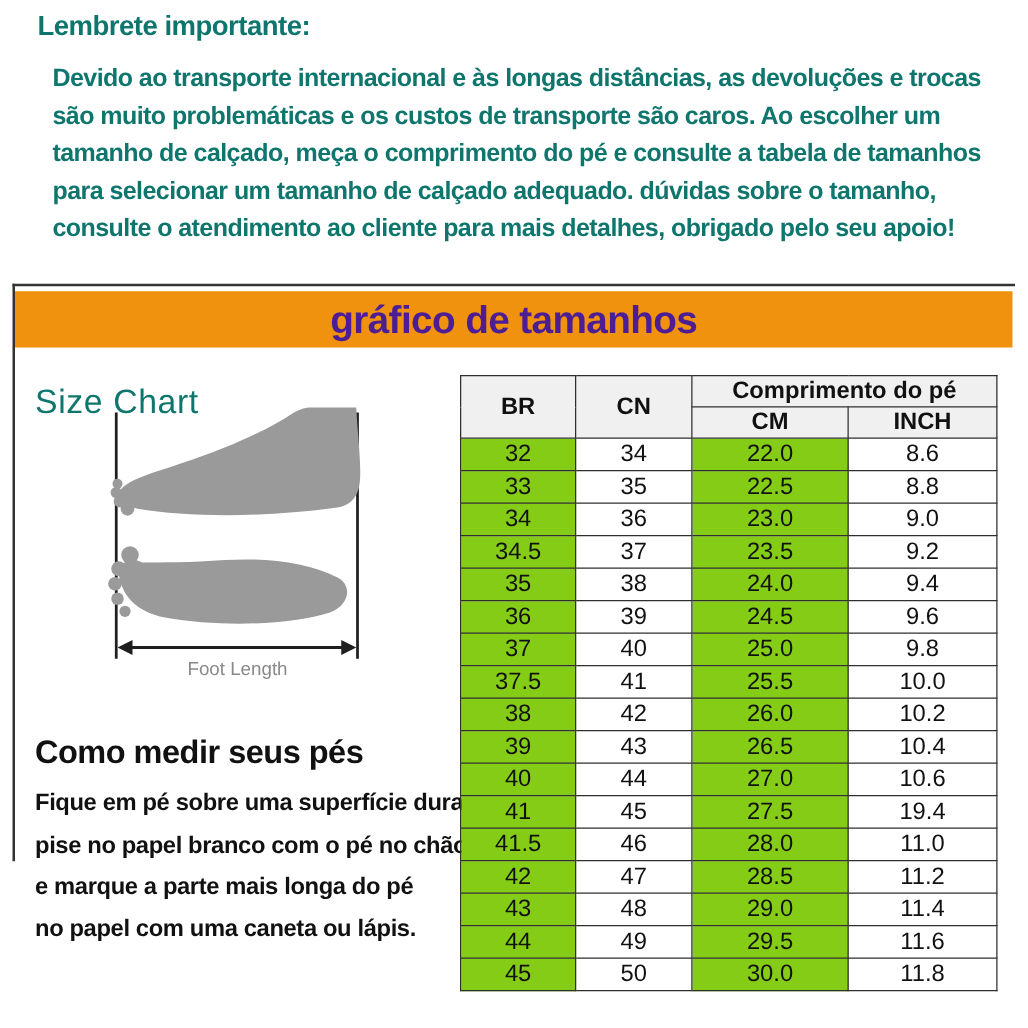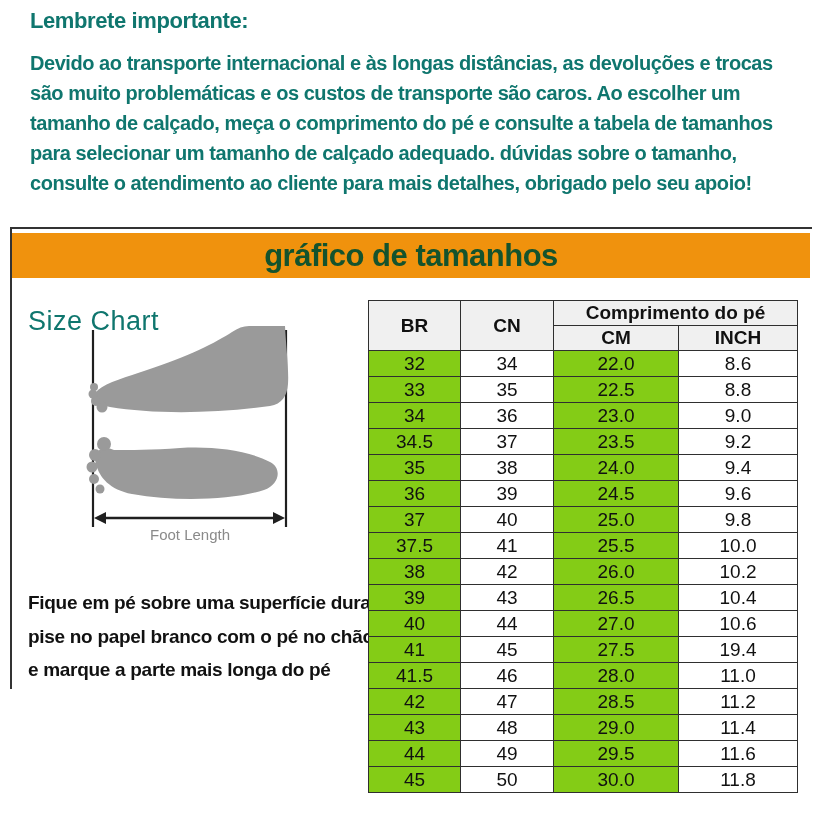--- a/index.html
+++ b/index.html
@@ -1,30 +1,30 @@
 <!DOCTYPE html>
 <html><head>
 <meta charset="utf-8">
 <style>
   html,body{margin:0;padding:0;background:#ffffff;}
   body{width:822px;height:822px;position:relative;font-family:"Liberation Sans",sans-serif;overflow:hidden;}
 
   
   .reminder{position:absolute;left:30px;top:8px;width:792px;}
   .reminder h1{margin:0;font-size:22px;font-weight:bold;letter-spacing:-0.4px;}
-  .reminder p{margin:14px 0 0 0;font-size:20px;font-weight:bold;line-height:30px;
+  .reminder p{margin:14px 0 0 12px;font-size:20px;font-weight:bold;line-height:30px;
               letter-spacing:-0.45px;white-space:pre-line;}
 
   
   .top-line{position:absolute;left:10px;top:227px;width:802px;height:2px;background:#333;}
   .left-line{position:absolute;left:10px;top:227px;width:2px;height:462px;background:#333;}
 
   .banner{position:absolute;left:12px;top:233px;width:798px;height:45px;background:#F0920D;
           display:flex;align-items:center;justify-content:center;}
-  .banner span{font-size:31px;font-weight:bold;color:#14532d;letter-spacing:-0.5px;}
+  .banner span{font-size:31px;font-weight:bold;color:#4c1d95;letter-spacing:-0.5px;}
 
   
   .diagram-label{position:absolute;left:28px;top:306px;font-size:27px;color:#0f766e;letter-spacing:0.5px;}
   .foot-svg{position:absolute;left:52px;top:322px;}
 
   
   .howto{position:absolute;left:28px;top:586px;width:345px;}
   .howto h2{margin:0 0 9px 0;font-size:26px;font-weight:bold;color:#111;letter-spacing:-0.4px;}
   .howto .line{font-size:19px;font-weight:bold;color:#111;line-height:33.5px;letter-spacing:-0.3px;white-space:nowrap;}
 
@@ -88,24 +88,26 @@
 
   <g stroke="#1f1f1f" fill="#1f1f1f">
     <line x1="48" y1="196" x2="227" y2="196" stroke-width="2.4"></line>
     <polygon points="42,196 54,190 54,202" stroke="none"></polygon>
     <polygon points="233,196 221,190 221,202" stroke="none"></polygon>
   </g>
   <text x="138" y="218" text-anchor="middle" font-size="15" fill="#8a8a8a" font-family="Liberation Sans, sans-serif">Foot Length</text>
 </svg>
 
 <div class="howto">
+  <h2>Como medir seus pés</h2>
   <div id="howto-lines">
       <div class="line">Fique em pé sobre uma superfície dura,</div>
       <div class="line">pise no papel branco com o pé no chão</div>
       <div class="line">e marque a parte mais longa do pé</div>
+      <div class="line">no papel com uma caneta ou lápis.</div>
     </div>
 </div>
 
 <table class="size">
   <colgroup>
     <col class="col-br">
       <col class="col-cn">
       <col class="col-cm">
       <col class="col-inch">
   </colgroup>

